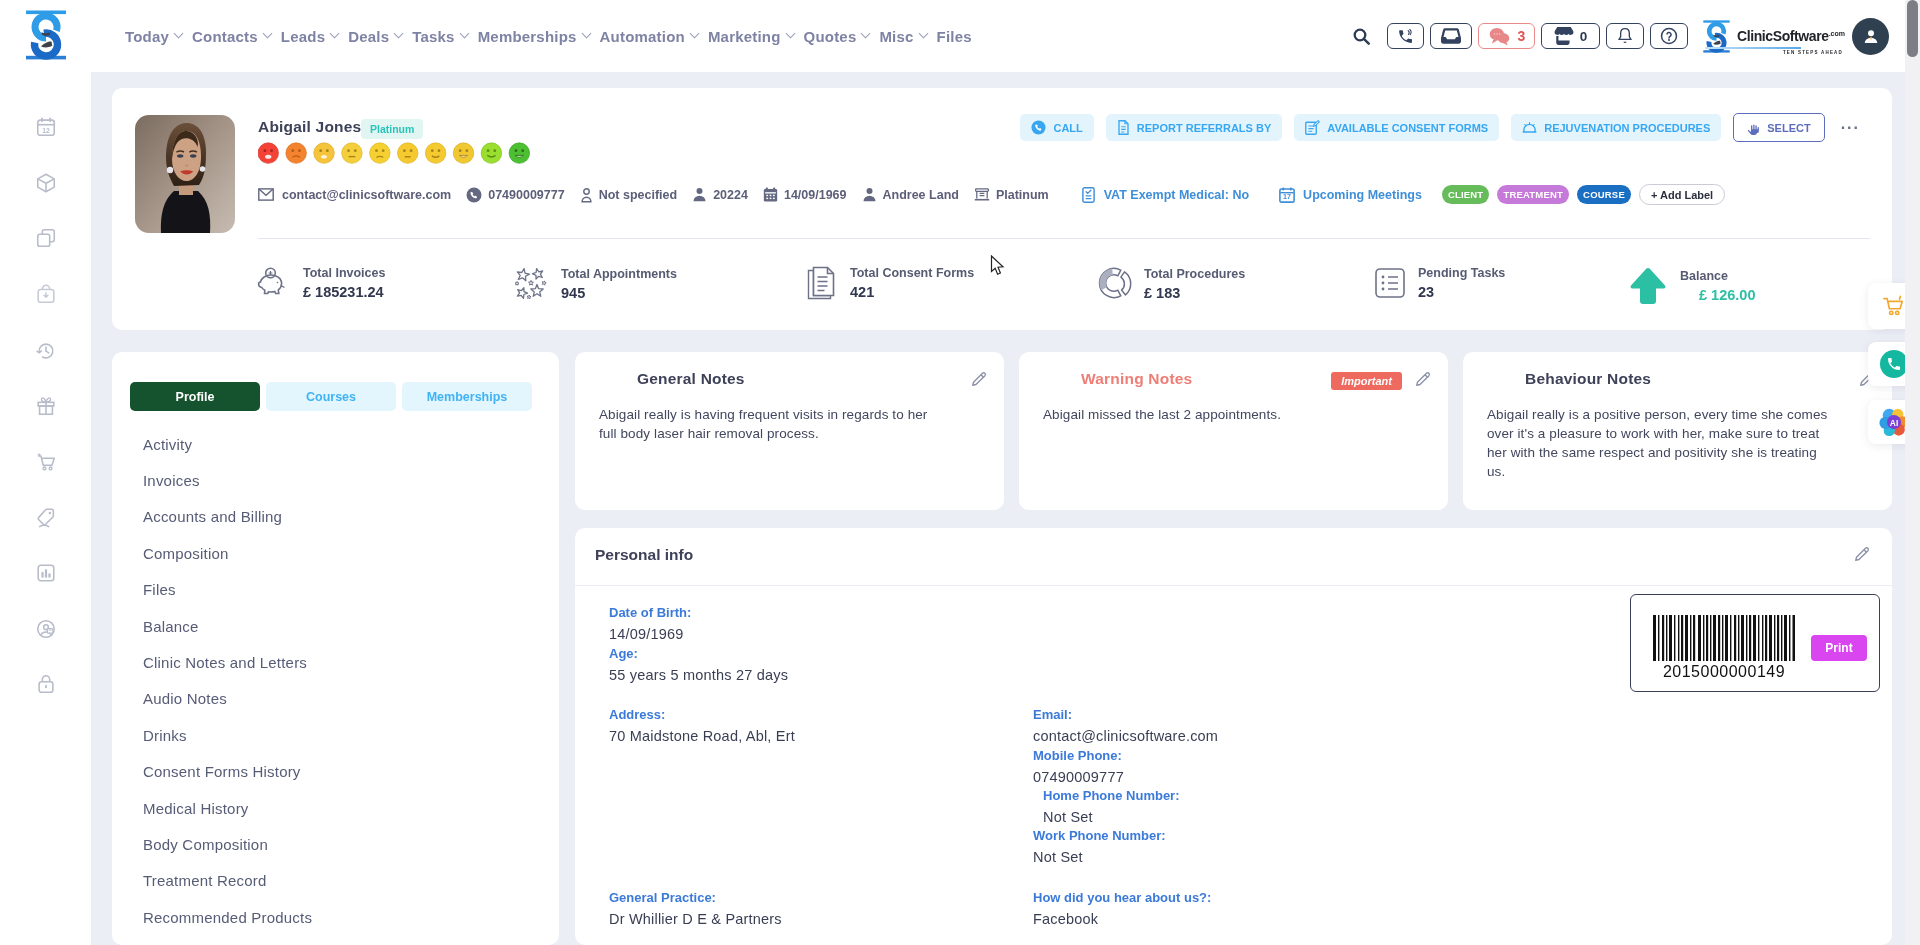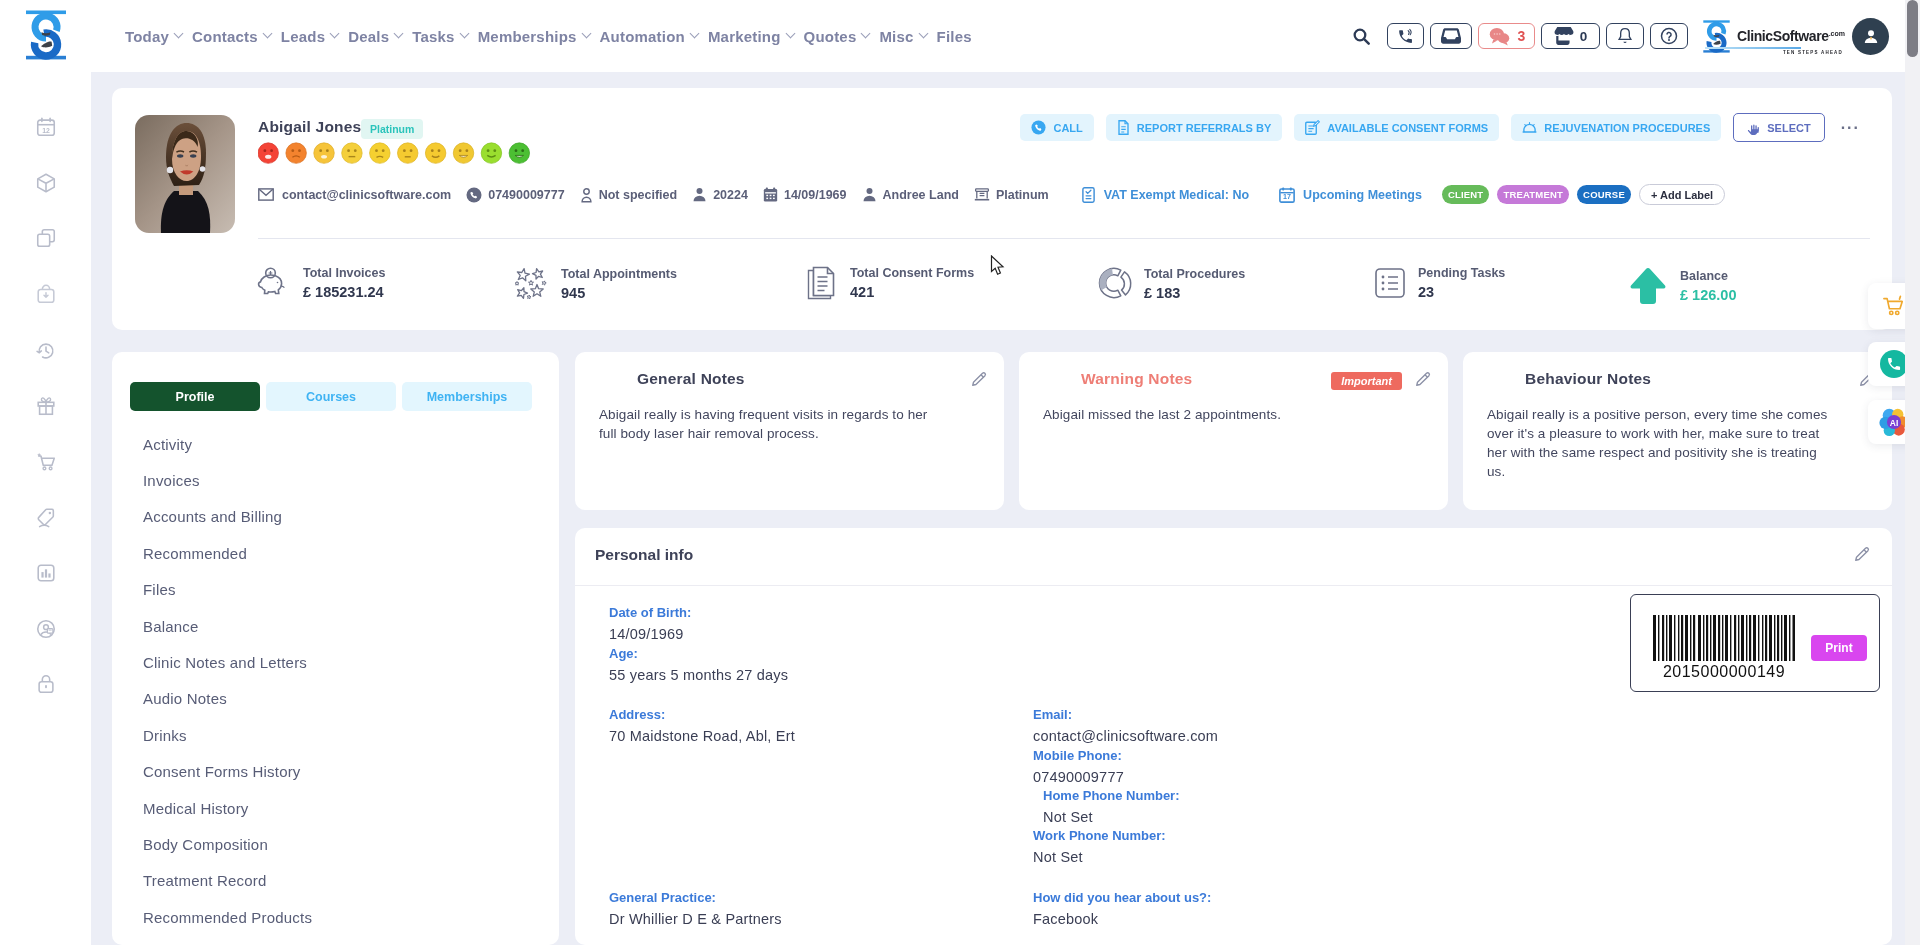--- a/index.html
+++ b/index.html
@@ -491,36 +491,36 @@
         <div class="slabel">Pending Tasks</div>
         <div class="svalue">23</div>
       </div>
   </div>
   <div class="stat abs" style="left:1516px; top:178px;">
     <svg class="sicon" width="40" height="40" viewBox="0 0 40 40">
         <path d="M20 2 C20.8 2 21.5 2.3 22 2.9 L37 19.5 a1.8 1.8 0 0 1-1.3 3 H28 V35 a3 3 0 0 1-3 3 H15 a3 3 0 0 1-3-3 V22.5 H4.3 a1.8 1.8 0 0 1-1.3-3 L18 2.9 C18.5 2.3 19.2 2 20 2 Z" fill="#2bbfa4"></path>
       </svg>
     <div>
         <div class="slabel">Balance</div>
-        <div class="svalue" style="color:#2bbfa4;">£ 126.00</div>
+        <div class="svalue" style="color:#2bbfa4;margin-left:19px;">£ 126.00</div>
       </div>
   </div>
 </div>
 
 <div class="card" id="leftcard">
   <div class="tabs">
     <div class="tab active">Profile</div>
     <div class="tab idle">Courses</div>
     <div class="tab idle">Memberships</div>
   </div>
   <div class="menu">
     <div>Activity</div>
     <div>Invoices</div>
     <div>Accounts and Billing</div>
-    <div>Recommended</div>
+    <div>Composition</div>
     <div>Files</div>
     <div>Balance</div>
     <div>Clinic Notes and Letters</div>
     <div>Audio Notes</div>
     <div>Drinks</div>
     <div>Consent Forms History</div>
     <div>Medical History</div>
     <div>Body Composition</div>
     <div>Treatment Record</div>
     <div>Recommended Products</div>

